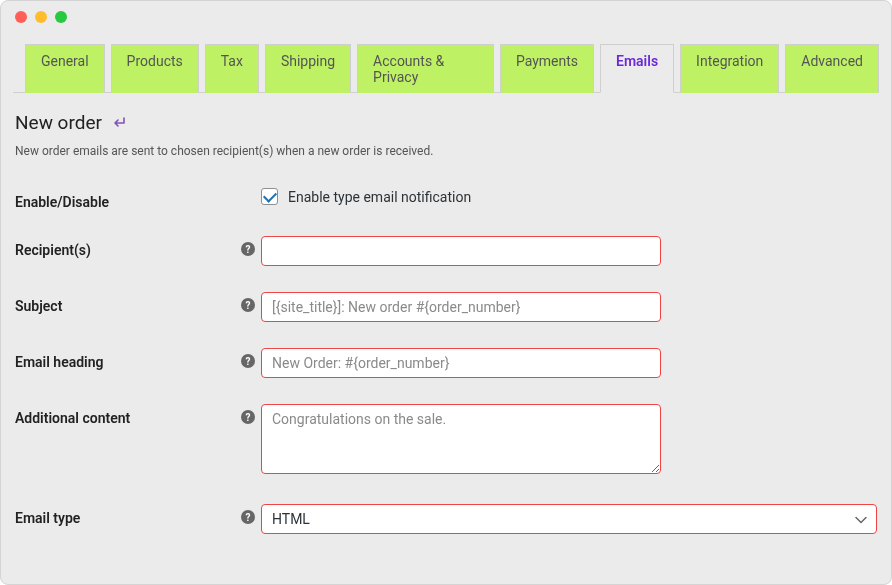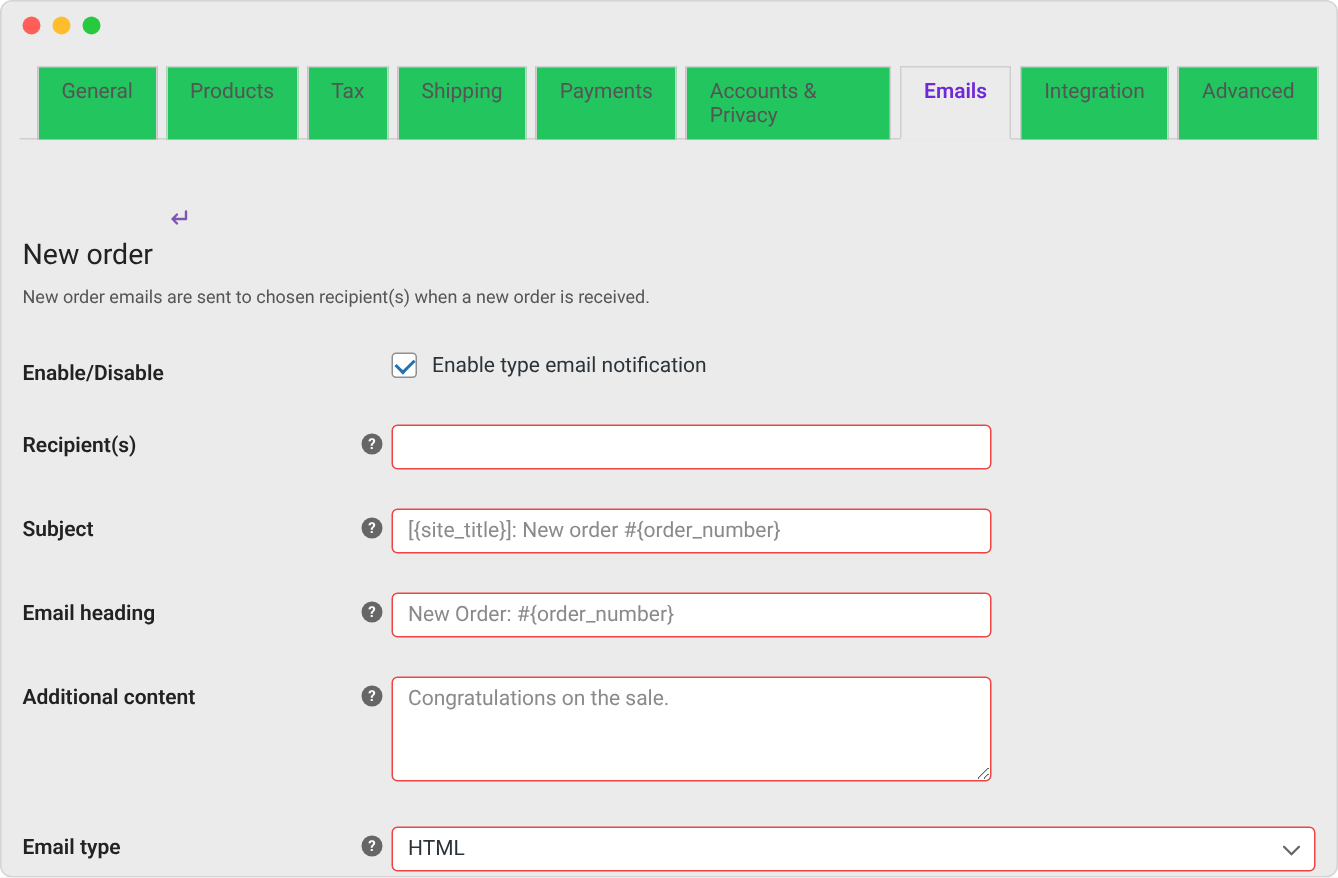--- a/index.html
+++ b/index.html
@@ -40,21 +40,21 @@
     .tabs-wrap {
       padding-top: 10px;
     }
     .tabs {
       display: flex;
       gap: 6px;
       border-bottom: 1px solid #cfcfcf;
       padding-left: 12px;
     }
     .tab {
-      background: #22c55e;
+      background: #bef264;
       border: 1px solid #cfcfcf;
       border-bottom: none;
       padding: 8px 15px;
       font-size: 14px;
       color: #555;
       cursor: pointer;
       position: relative;
       top: 1px;
       border-radius: 0;
     }
@@ -70,21 +70,20 @@
     .page-title-row {
       display: flex;
       align-items: center;
       gap: 10px;
       margin-bottom: 10px;
     }
     .page-title {
       font-size: 19px;
       color: #222;
       font-weight: 400;
-      margin-top: 47px;
     }
     .back-icon svg { display: block; }
     .description {
       font-size: 12px;
       color: #555;
       margin-bottom: 30px;
     }
     .form-table {
       width: 100%;
     }
@@ -200,22 +199,22 @@
     <div class="traffic-light traffic-green"></div>
   </div>
 
   <div class="content-area">
     <div class="tabs-wrap">
       <div class="tabs">
         <div class="tab">General</div>
         <div class="tab">Products</div>
         <div class="tab">Tax</div>
         <div class="tab">Shipping</div>
+        <div class="tab">Accounts &amp; Privacy</div>
         <div class="tab">Payments</div>
-        <div class="tab">Accounts &amp; Privacy</div>
         <div class="tab active">Emails</div>
         <div class="tab">Integration</div>
         <div class="tab">Advanced</div>
       </div>
     </div>
 
     <div class="page">
       <div class="page-title-row">
         <h2 class="page-title">New order</h2>
         <span class="back-icon">

